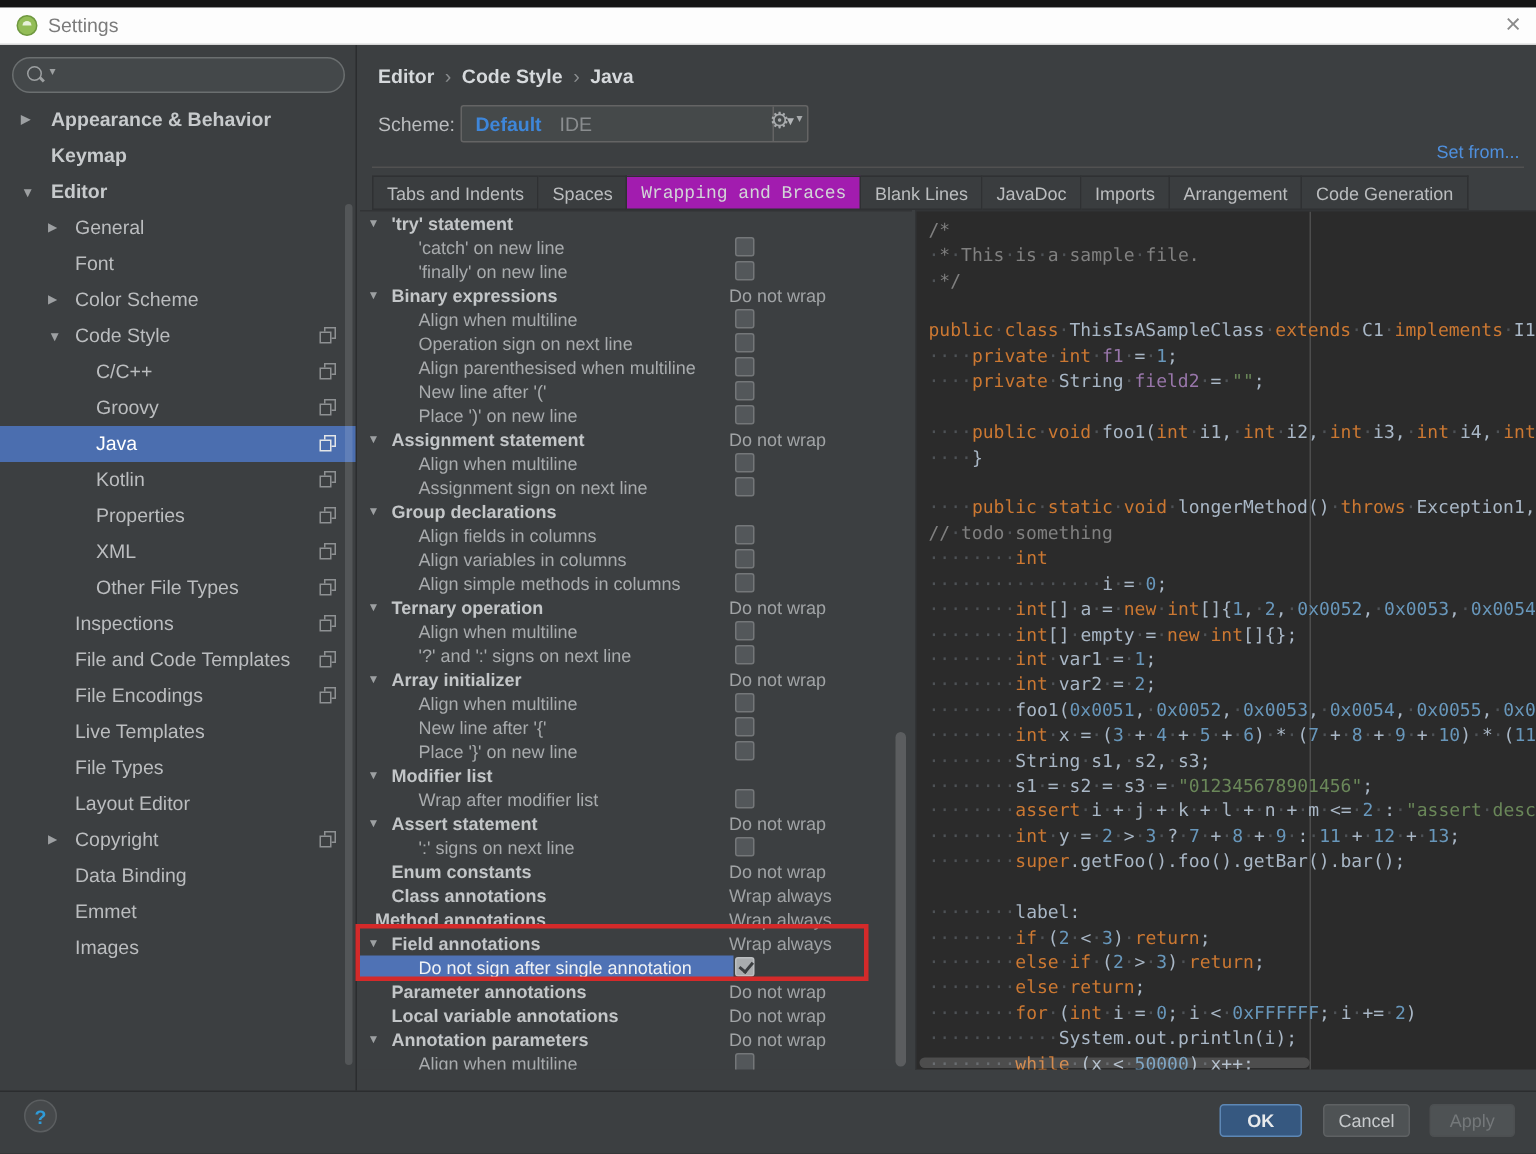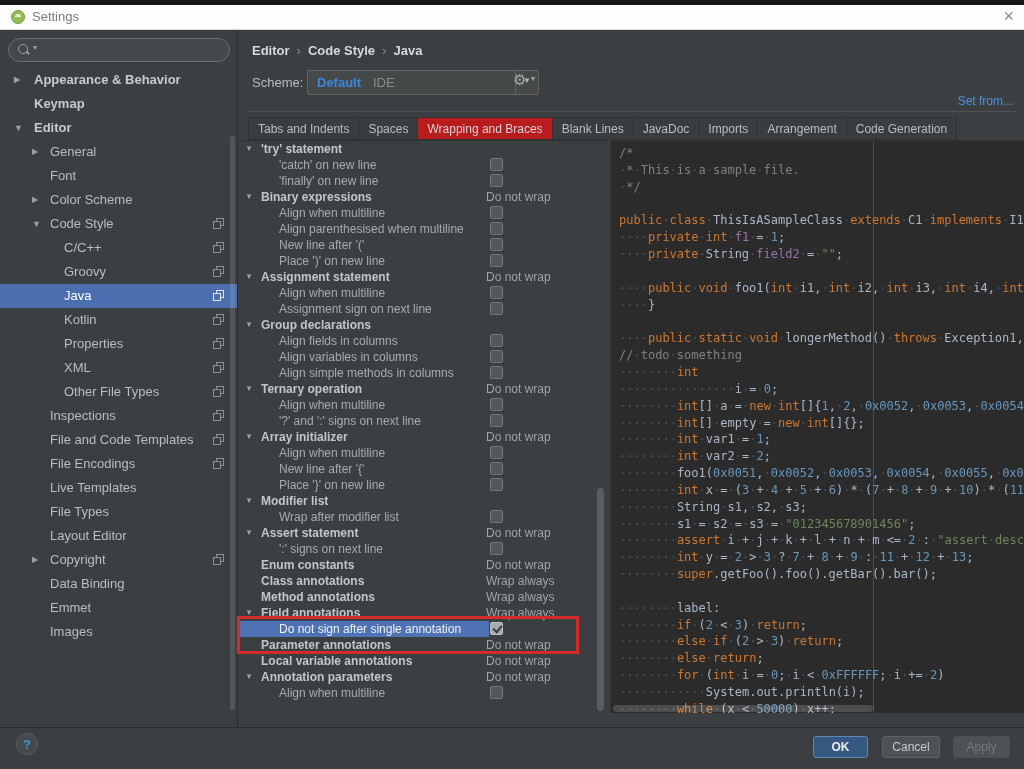--- a/index.html
+++ b/index.html
@@ -57,21 +57,21 @@
   .gear { position:absolute; left:513px; top:71px; font-size:15px; color:#a7aaac; cursor:pointer; }
   .gear-caret { position:absolute; left:531px; top:74px; font-size:8px; color:#a7aaac; }
   .set-from { position:absolute; right:11px; top:94px; font-size:12px; color:#4f8fdc; cursor:pointer; }
   .hdr-divider { position:absolute; left:248px; top:111px; width:768px; height:1px; background:#515151; }
 
   
   .tabs { position:absolute; left:248px; top:117px; height:23px; display:flex; }
   .tab { height:23px; line-height:22px; padding:0 9px; font-size:12px; color:#bbbdbf;
          background:#3a3d3f; border:1px solid #2f3133; border-left:none; cursor:pointer; white-space:nowrap; }
   .tab:first-child { border-left:1px solid #2f3133; }
-  .tab.sel { background:#b91c1c; color:#d2d5d7; }
+  .tab.sel { background:#a21caf; color:#d2d5d7;font-family:Liberation Mono, monospace; }
 
   
   .settings-panel { position:absolute; left:240px; top:140px; width:368px; height:573px;
                     background:#3c3f41; overflow:hidden; border-top:1px solid #323436; }
   .srow { position:relative; height:16px; width:368px; font-size:12px; color:#a8abad; cursor:pointer; }
   .srow .arr { position:absolute; left:5px; top:3px; font-size:8px; color:#9da0a2; }
   .srow .lbl { position:absolute; top:1px; white-space:nowrap; }
   .srow.grp .lbl { font-weight:bold; color:#c3c6c8; }
   .srow .val { position:absolute; left:246px; top:1px; color:#a0a3a5; white-space:nowrap; }
   .selbar { position:absolute; left:0; top:0; width:249px; height:16px; background:#4f72b5; }
@@ -266,20 +266,24 @@
       <div class="srow grp">
         <span class="arr">▼</span>
         <span class="lbl" style="left: 21px;">Binary expressions</span>
         <span class="val">Do not wrap</span>
       </div>
       <div class="srow">
         <span class="lbl" style="left: 39px;">Align when multiline</span>
         <span class="cb"></span>
       </div>
       <div class="srow">
+        <span class="lbl" style="left: 39px;">Operation sign on next line</span>
+        <span class="cb"></span>
+      </div>
+      <div class="srow">
         <span class="lbl" style="left: 39px;">Align parenthesised when multiline</span>
         <span class="cb"></span>
       </div>
       <div class="srow">
         <span class="lbl" style="left: 39px;">New line after '('</span>
         <span class="cb"></span>
       </div>
       <div class="srow">
         <span class="lbl" style="left: 39px;">Place ')' on new line</span>
         <span class="cb"></span>
@@ -362,21 +366,21 @@
       </div>
       <div class="srow grp">
         <span class="lbl" style="left: 21px;">Enum constants</span>
         <span class="val">Do not wrap</span>
       </div>
       <div class="srow grp">
         <span class="lbl" style="left: 21px;">Class annotations</span>
         <span class="val">Wrap always</span>
       </div>
       <div class="srow grp">
-        <span class="lbl" style="left: 21px;">Method annotations</span>
+        <span class="lbl" style="left: 10px;">Method annotations</span>
         <span class="val">Wrap always</span>
       </div>
       <div class="srow grp">
         <span class="arr">▼</span>
         <span class="lbl" style="left: 21px;">Field annotations</span>
         <span class="val">Wrap always</span>
       </div>
       <div class="srow selrow">
         <div class="selbar"></div>
         <span class="lbl" style="left: 39px;">Do not sign after single annotation</span>

